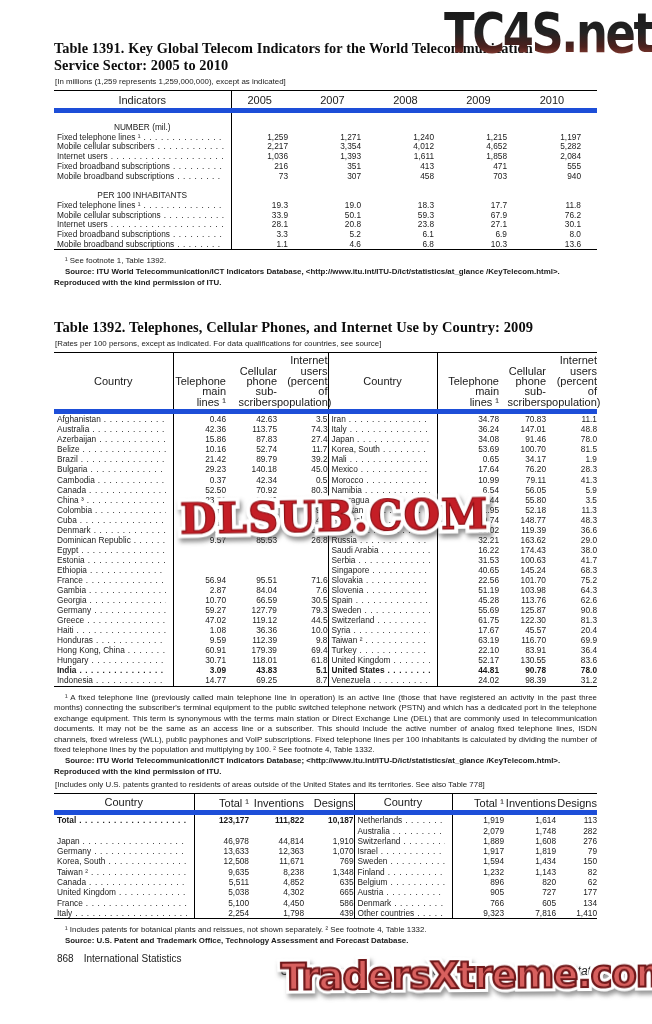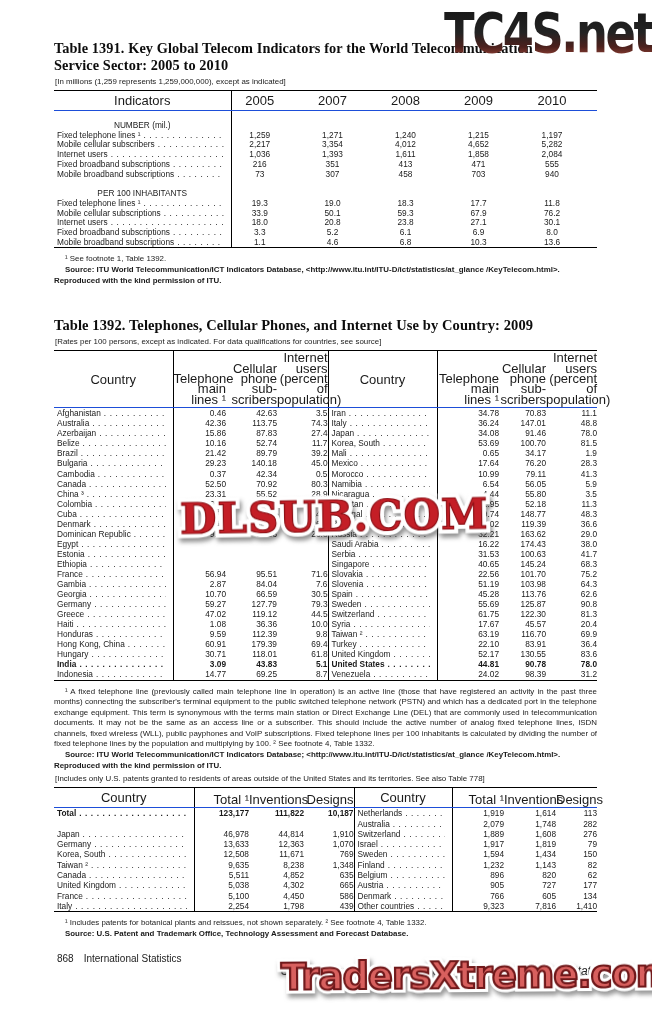--- a/index.html
+++ b/index.html
@@ -11,33 +11,33 @@
   .ttl{font-family:"Liberation Serif","DejaVu Serif",serif;font-weight:bold;
        font-size:14.3px;line-height:17px;margin:0;color:#0d0d0d;letter-spacing:.1px;}
   .t91ttl{margin-top:40px;}
   .t92ttl{margin-top:31px;font-size:14.5px;}
   .t93ttl{margin-top:21px;font-size:14.5px;}
   .note{font-size:7.9px;margin:3px 0 0 1px;color:#1a1a1a;}
 
   
   table.tbl{border-collapse:collapse;table-layout:fixed;width:543px;margin-top:4px;
             border-top:1.6px solid #000;border-bottom:1.6px solid #000;}
-  .tbl th{border-bottom:1px solid #1d4ed8;font-weight:normal;font-size:13px;padding:2px 0;}
+  .tbl th{border-bottom:5px solid #1d4ed8;font-weight:normal;font-size:11px;padding:2px 0;}
   .tbl td{font-size:8.3px;padding:0;vertical-align:bottom;}
   .t91 td{line-height:9.7px;}
   .t92 td{line-height:10.05px;}
   .t93 td{line-height:10.3px;}
   .vr{border-right:1px solid #000;}
   .vl{border-left:1px solid #000;}
   .thc{text-align:center;vertical-align:middle;}
   .thnum{text-align:right;vertical-align:bottom;white-space:pre-line;line-height:10.4px;}
   .t91 th{height:13px;vertical-align:middle;}
   .t91 .thyr{text-align:center;padding-right:16px;}
   td.num{text-align:right;}
-  .t91 td.num{padding-right:16px;text-align:center;}
+  .t91 td.num{padding-right:16px;}
   .pa{padding-right:5px;}  .pb{padding-right:6px;}  .pc{padding-right:16px;}
   .pd{padding-right:3px;}  .pe{padding-right:3px;}  .pf{padding-right:4px;}
   .qa{padding-right:7px;}  .qb{padding-right:6px;}  .qc{padding-right:12px;}
   .qd{padding-right:6px;}  .qe{padding-right:6px;}  .qf{padding-right:3px;}
   tr.sec td{padding-top:10px;}
   td.seclab{text-align:center;font-size:8.3px;}
   tr.b td{font-weight:bold;}
 
   
   .lab{display:flex;align-items:baseline;padding-left:3px;}
@@ -210,21 +210,21 @@
             <td class="num ">67.9</td>
             <td class="num ">76.2</td>
           </tr>
           <tr>
             <td class="vr">
               <div class="lab">
                 <span class="nm">Internet users</span>
                 <span class="ld"></span>
               </div>
             </td>
-            <td class="num ">18.0</td>
+            <td class="num ">28.1</td>
             <td class="num ">20.8</td>
             <td class="num ">23.8</td>
             <td class="num ">27.1</td>
             <td class="num ">30.1</td>
           </tr>
           <tr>
             <td class="vr">
               <div class="lab">
                 <span class="nm">Fixed broadband subscriptions</span>
                 <span class="ld"></span>

